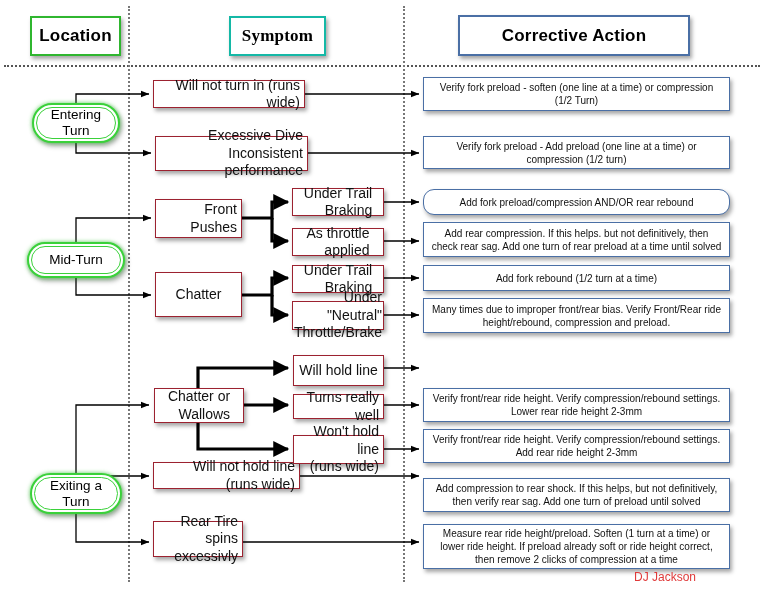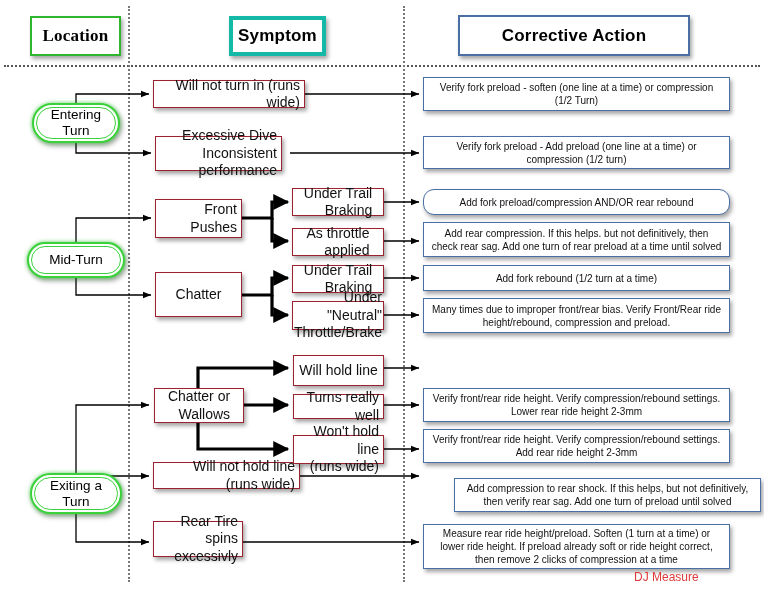--- a/index.html
+++ b/index.html
@@ -40,21 +40,21 @@
     display: flex;
     align-items: center;
     justify-content: center;
     font-weight: bold;
     font-size: 17px;
     color: #000;
     letter-spacing: .2px;
     box-shadow: 2px 3px 4px rgba(0,0,0,.35);
   }
   .hdr-green { border: 2px solid #2fb62f; }
-  .hdr-red   { border: 4px solid #14b8a6; }
+  .hdr-red   { border: 2px solid #14b8a6; font-family: Liberation Serif, serif; }
   .hdr-blue  { border: 2px solid #4a6fa5; }
 
   
   .loc {
     position: absolute;
     box-sizing: border-box;
     background: #ffffff;
     border: 2px solid #3ad13a;
     border-radius: 22px;
     display: flex;
@@ -171,21 +171,21 @@
     <path class="thick" d="M244,405 L288,405" marker-end="url(#arrThick)"></path>
     <path class="thick" d="M198,422 L198,449 L288,449" marker-end="url(#arrThick)"></path>
 
     <path class="thin" d="M384,368 L419,368" marker-end="url(#arrThin)"></path>
     <path class="thin" d="M384,405 L419,405" marker-end="url(#arrThin)"></path>
     <path class="thin" d="M384,449 L419,449" marker-end="url(#arrThin)"></path>
     <path class="thin" d="M300,476 L419,476" marker-end="url(#arrThin)"></path>
     <path class="thin" d="M243,542 L419,542" marker-end="url(#arrThin)"></path>
   </svg>
 
-  <div class="hdr hdr-green" style="left:30px;  top:16px; width:91px;  height:40px;font-family:Liberation Serif, serif;">Location</div>
+  <div class="hdr hdr-green" style="left:30px;  top:16px; width:91px;  height:40px;">Location</div>
   <div class="hdr hdr-red" style="left:229px; top:16px; width:97px;  height:40px;">Symptom</div>
   <div class="hdr hdr-blue" style="left:458px; top:15px; width:232px; height:41px;">Corrective Action</div>
 
   <div class="loc" style="left:32px; top:103px; width:88px; height:40px;">
     <span>
       <span>Entering</span><br>
       <span>Turn</span>
     </span>
   </div>
   <div class="loc" style="left:27px; top:242px; width:98px; height:36px;">
@@ -195,21 +195,21 @@
     <span>
       <span>Exiting a</span><br>
       <span>Turn</span>
     </span>
   </div>
 
   <div class="sym" style="left:153px; top:80px; width:152px; height:28px;">
     <span>Will not turn in (runs wide)</span>
   </div>
 
-  <div class="sym" style="left:155px; top:136px; width:127px; height:35px;">
+  <div class="sym" style="left:155px; top:136px; width:153px; height:35px;">
     <span>
       <span>Excessive Dive</span><br>
       <span>Inconsistent performance</span>
     </span>
   </div>
 
   <div class="sym" style="left:155px; top:199px; width:87px; height:39px;">
     <span>Front Pushes</span>
   </div>
 
@@ -307,29 +307,29 @@
       <span>Verify front/rear ride height. Verify compression/rebound settings.</span><br>
       <span>Lower rear ride height 2-3mm</span>
     </span>
   </div>
   <div class="act" style="left:423px; top:429px; width:307px; height:34px;">
     <span>
       <span>Verify front/rear ride height. Verify compression/rebound settings.</span><br>
       <span>Add rear ride height 2-3mm</span>
     </span>
   </div>
-  <div class="act" style="left:423px; top:478px; width:307px; height:34px;margin-left:31px;">
+  <div class="act" style="left:423px; top:478px; width:307px; height:34px;">
     <span>
       <span>Add compression to rear shock. If this helps, but not definitively,</span><br>
       <span>then verify rear sag. Add one turn of preload until solved</span>
     </span>
   </div>
   <div class="act" style="left:423px; top:524px; width:307px; height:45px;">
     <span>
       <span>Measure rear ride height/preload. Soften (1 turn at a time) or</span><br>
       <span>lower ride height. If preload already soft or ride height correct,</span><br>
       <span>then remove 2 clicks of compression at a time</span>
     </span>
   </div>
 
-  <div class="sig" style="left:634px; top:570px;">DJ Measure</div>
+  <div class="sig" style="left:634px; top:570px;">DJ Jackson</div>
 
 </div>
 
 </body></html>

